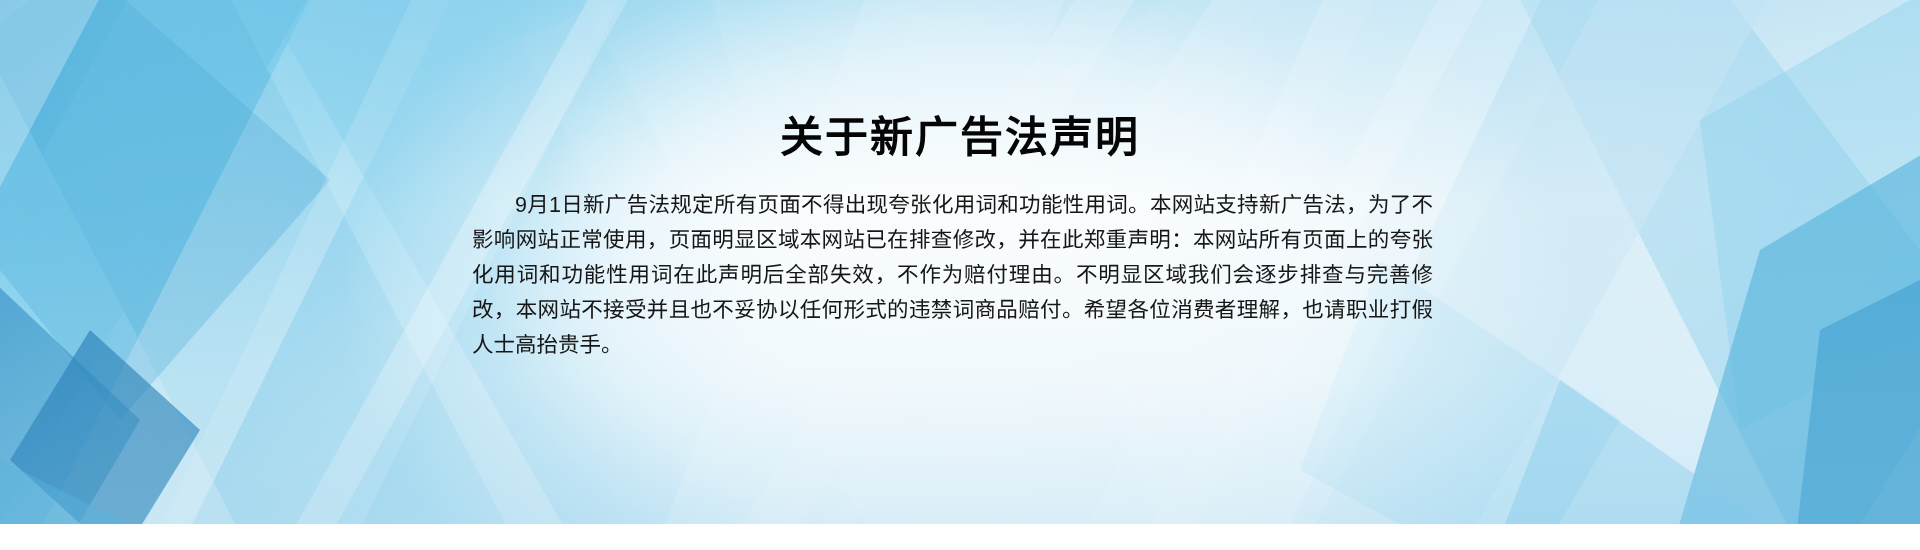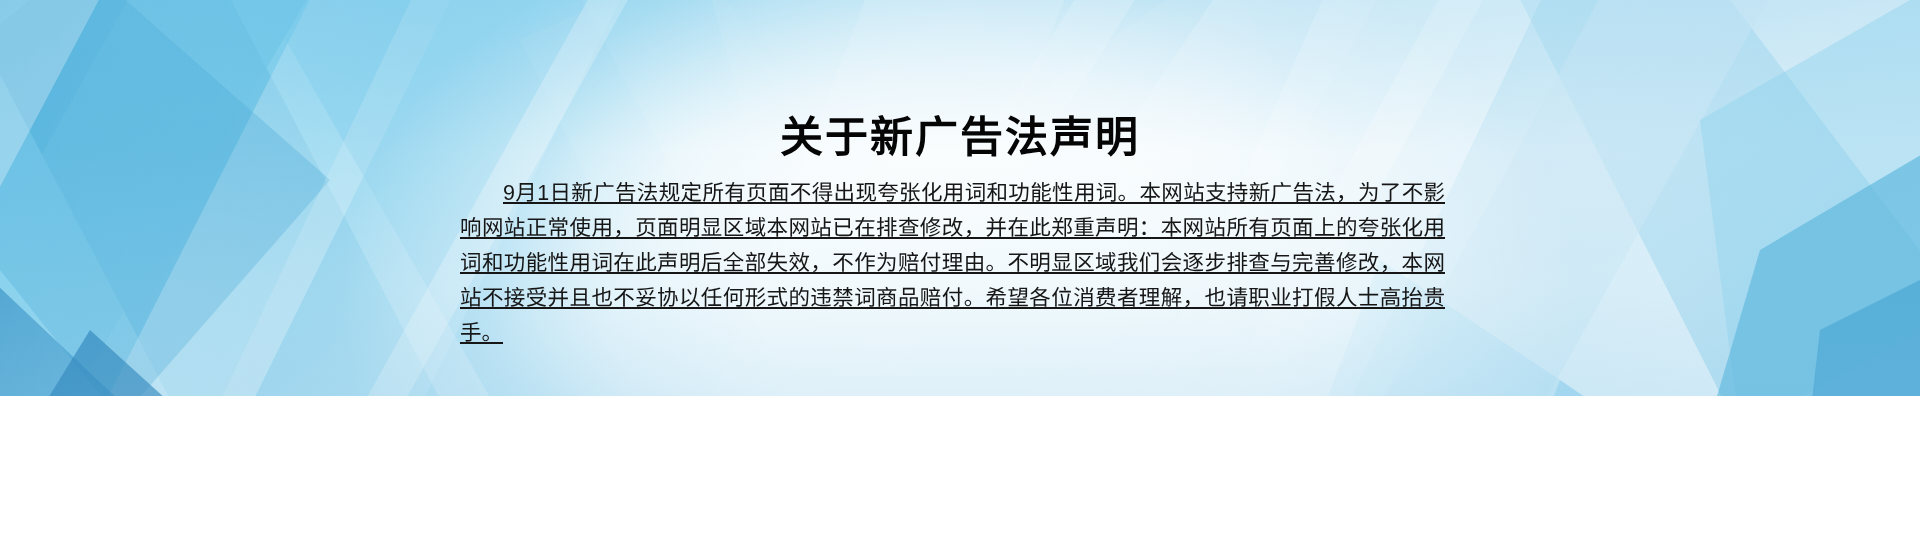--- a/index.html
+++ b/index.html
@@ -8,21 +8,21 @@
     padding: 0;
     background: #ffffff;
   }
   body {
     font-family: "Liberation Sans", "DejaVu Sans", sans-serif;
   }
 
   .banner {
     position: relative;
     width: 1920px;
-    height: 396px;
+    height: 524px;
     overflow: hidden;
     background: #c2410c;
   }
 
   
   .bg-svg {
     position: absolute;
     inset: 0;
     width: 1920px;
     height: 550px;
@@ -100,22 +100,21 @@
     top: 176px;
     width: 985px;
     color: #161616;
     font-size: 21.5px;
     line-height: 35px;
     text-align: justify;
     text-justify: inter-ideograph;
   }
 
   .statement-body p {
-    margin: 0;
-    text-decoration: underline;
+    margin: 12px;
   }
   .statement-body p.indent {
     text-indent: 2em;
   }
 </style>
 </head>
 <body>
 
 <div class="banner">
 

